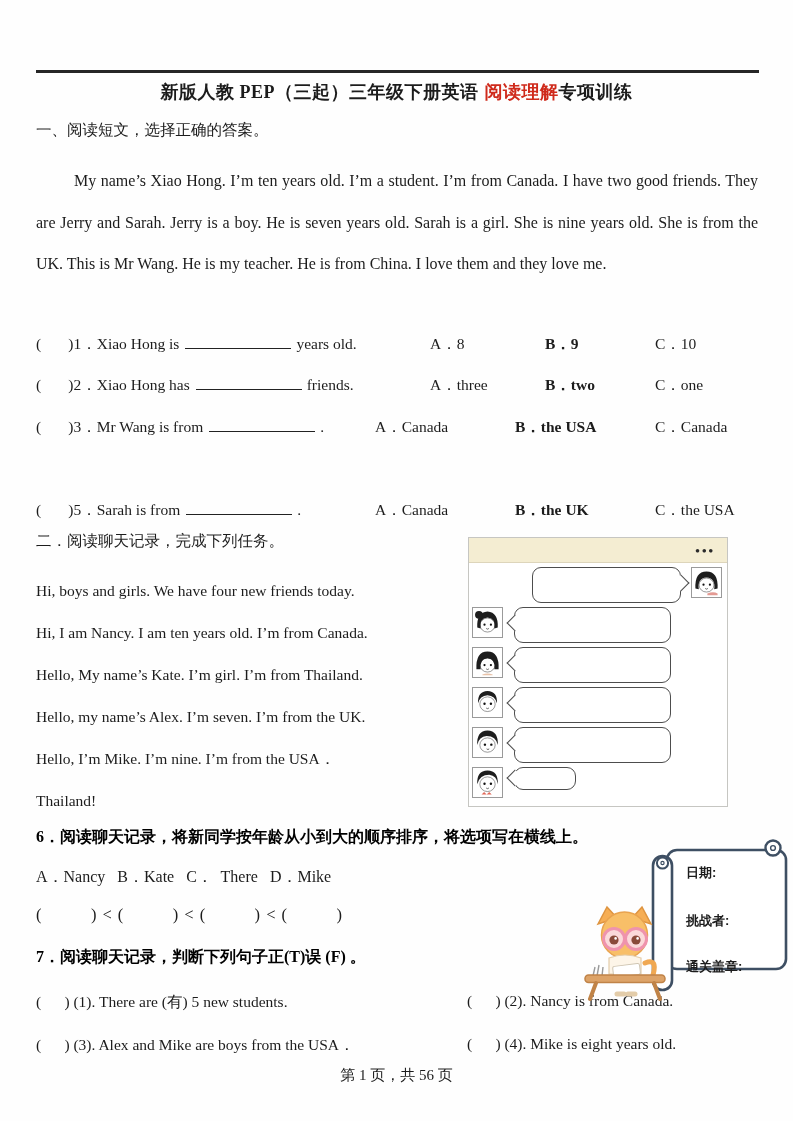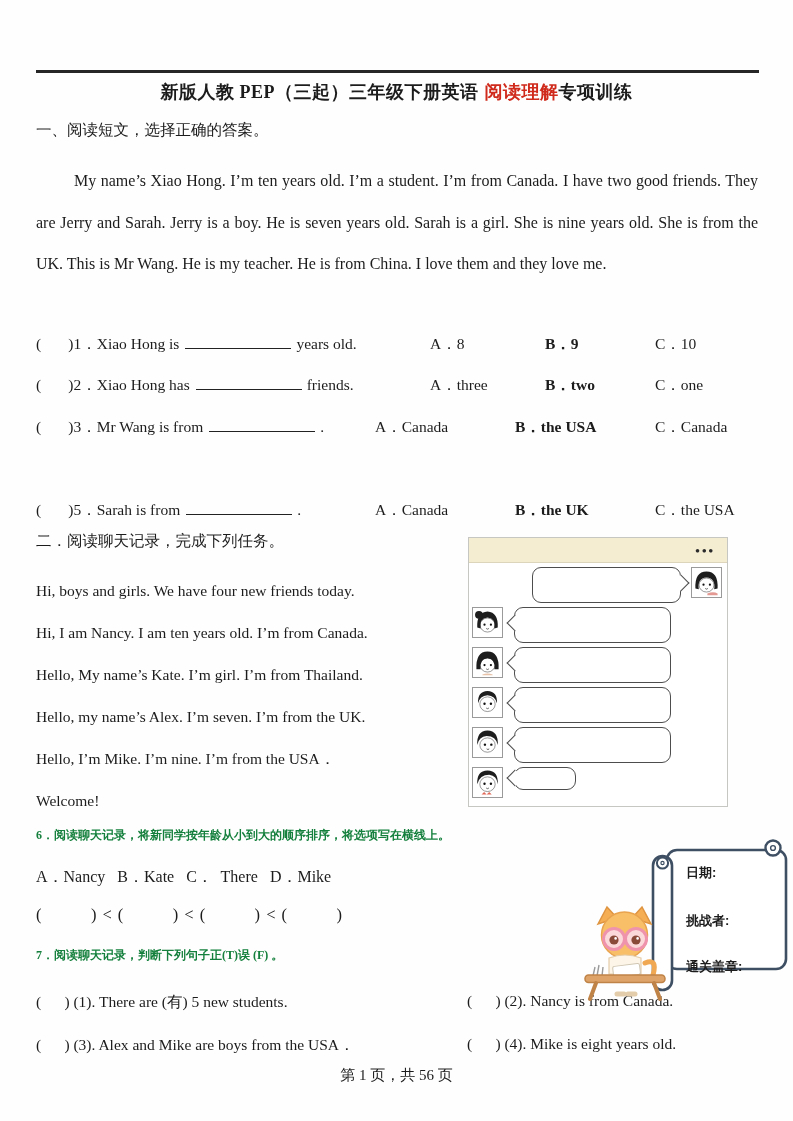--- a/index.html
+++ b/index.html
@@ -46,21 +46,21 @@
   .chat-row.right .bubble { width:149px; margin-right:10px; }
   .bubble.small { width:62px; height:23px; }
   .chat-row.left .bubble::before { content:""; position:absolute; left:-6.5px; top:9px;
       width:11px; height:11px; background:#fff; transform:rotate(45deg);
       border-left:1.3px solid #4d4d4d; border-bottom:1.3px solid #4d4d4d; }
   .chat-row.left .bubble.small::before { top:4px; }
   .chat-row.right .bubble::before { content:""; position:absolute; right:-6.5px; top:9px;
       width:11px; height:11px; background:#fff; transform:rotate(45deg);
       border-right:1.3px solid #4d4d4d; border-top:1.3px solid #4d4d4d; }
 
-  .red-q { position:absolute; left:36px; width:650px; color:#15803d; font-size:12px; font-weight:600; }
+  .red-q { position:absolute; left:36px; width:650px; color:#000000; font-size:16px; font-weight:600; }
   .q6-choices { position:absolute; left:36px; top:867px; font-size:16px; }
   .q6-blanks { position:absolute; left:36px; top:905px; font-size:16.5px; }
   .q6-blanks .sep { padding:0 6px; }
 
   .tf-row { position:absolute; width:757px; font-size:15.5px; }
   .tf-item { position:absolute; top:0; white-space:pre-wrap; }
   .tf-col1 { left:36px; } .tf-col2 { left:467px; }
 
   .footer { position:absolute; left:0; top:1066px; width:100%; text-align:center; font-size:15px; }
 
@@ -113,21 +113,21 @@
   </div>
 
   <div class="sec-heading" style="top:531px;">二．阅读聊天记录，完成下列任务。</div>
 
   <div class="s2-lines">
     <div>Hi, boys and girls. We have four new friends today.</div>
     <div>Hi, I am Nancy. I am ten years old. I’m from Canada.</div>
     <div>Hello, My name’s Kate. I’m girl. I’m from Thailand.</div>
     <div>Hello, my name’s Alex. I’m seven. I’m from the UK.</div>
     <div>Hello, I’m Mike. I’m nine. I’m from the USA．</div>
-    <div>Welcome!</div>
+    <div>Thailand!</div>
   </div>
 
   <div class="chat-window">
     <div class="chat-header">
       <span class="chat-dots">•••</span>
     </div>
     <div class="chat-body">
 
       <div class="chat-row right">
         <div class="bubble"></div>

